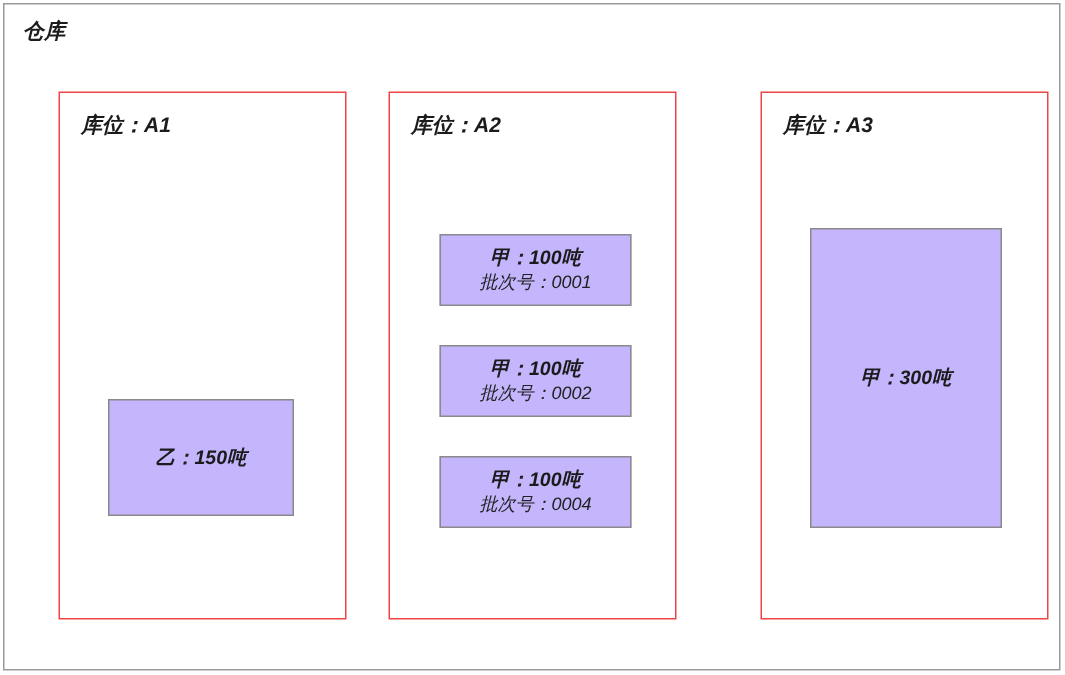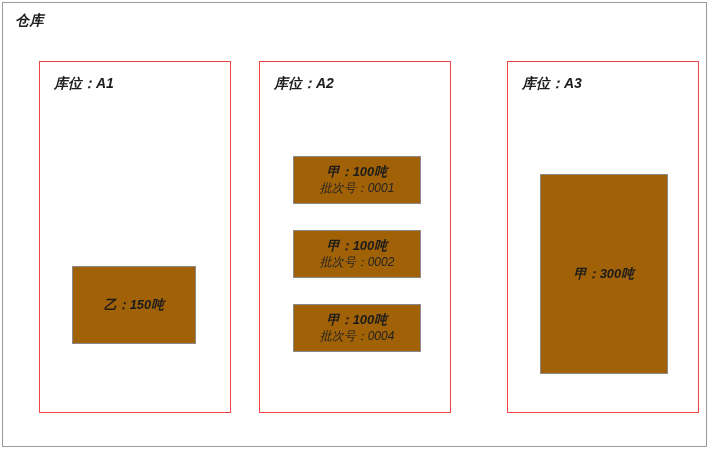--- a/index.html
+++ b/index.html
@@ -46,21 +46,21 @@
     top: 13px;
     font-size: 14px;
     font-weight: bold;
     color: #1b1b1b;
     white-space: nowrap;
   }
   .goods-box {
     position: absolute;
     border: 1px solid #8a8a8a;
     box-sizing: border-box;
-    background: #a16207;
+    background: #c4b5fd;
     display: flex;
     flex-direction: column;
     align-items: center;
     justify-content: center;
   }
   .goods-main {
     font-size: 13px;
     font-weight: bold;
     color: #1b1b1b;
     white-space: nowrap;
@@ -83,21 +83,21 @@
   
   #a1-box-1 { left: 32px; top: 90px;  width: 130px; height: 92px; }
   #a1-box-2 { left: 32px; top: 204px; width: 124px; height: 78px; }
 
   
   #a2-box-1 { left: 33px; top: 94px;  width: 128px; height: 48px; }
   #a2-box-2 { left: 33px; top: 168px; width: 128px; height: 48px; }
   #a2-box-3 { left: 33px; top: 242px; width: 128px; height: 48px; }
 
   
-  #a3-box-1 { left: 32px; top: 90px; width: 128px; height: 200px; margin-top: 22px; }
+  #a3-box-1 { left: 32px; top: 90px; width: 128px; height: 200px; }
 </style>
 </head>
 <body>
 
 <div class="warehouse-frame">
 
   <div class="warehouse-title">仓库</div>
 
   <div class="location-col" id="col-a1">
     <div class="location-title">库位：A1</div>

